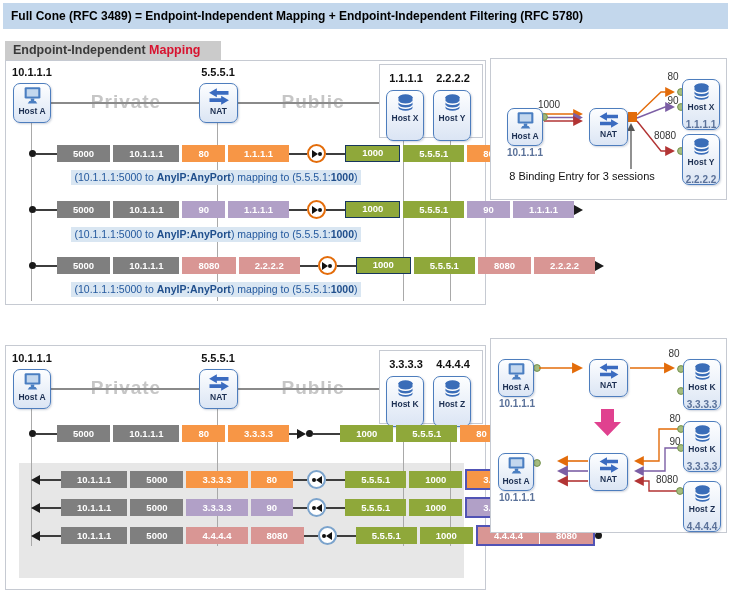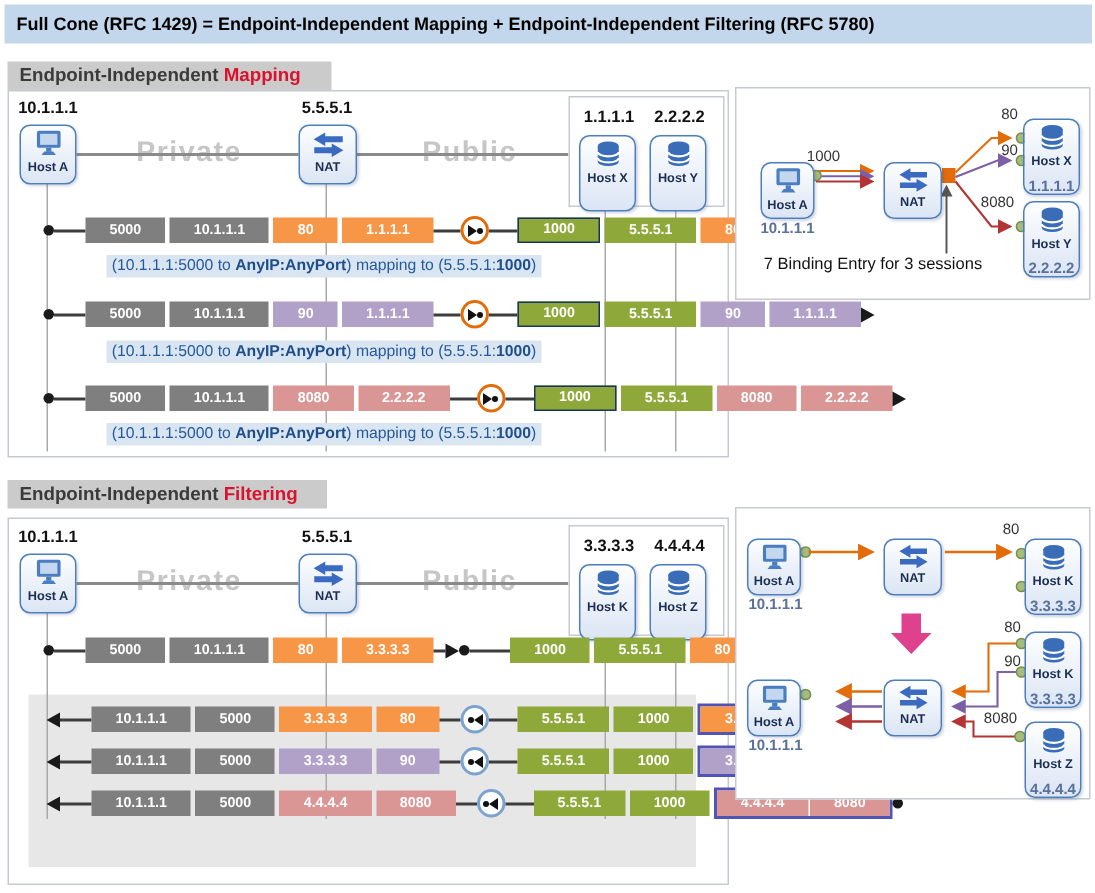--- a/index.html
+++ b/index.html
@@ -88,21 +88,21 @@
       </marker>
     <marker id="mr" viewBox="0 0 10 10" refX="8" refY="5" markerWidth="7" markerHeight="7" orient="auto">
       <path d="M0 0 L10 5 L0 10 Z" fill="#b23434"></path>
       </marker>
   </defs>
 </svg>
 
 <div class="page">
 
   <div class="titlebar">
-    <span>Full Cone (RFC 1429) = Endpoint-Independent Mapping + Endpoint-Independent Filtering (RFC 5780)</span>
+    <span>Full Cone (RFC 3489) = Endpoint-Independent Mapping + Endpoint-Independent Filtering (RFC 5780)</span>
   </div>
 
   <div class="tab" style="top:41px">
     <span>Endpoint-Independent</span>
     <span class="accent">Mapping</span>
   </div>
 
   <div class="panel" style="left:5px;top:60px;width:481px;height:245px">
     <div class="zone" style="left:55px;top:30px;width:130px">Private</div>
     <div class="zone" style="left:242px;top:30px;width:130px">Public</div>
@@ -273,27 +273,23 @@
       <div class="hlabel">Host X</div>
     </div>
     <div class="ip-sub" style="left:186px;top:60px;width:48px">1.1.1.1</div>
     <div class="host" style="left:191px;top:75px">
       <svg class="hicon">
           <use href="#icon-db"></use>
         </svg>
       <div class="hlabel">Host Y</div>
     </div>
     <div class="ip-sub" style="left:186px;top:115px;width:48px">2.2.2.2</div>
-    <div class="note" style="left:10px;top:111px;width:162px">7 Binding Entry for 3 sessions</div>
+    <div class="note" style="left:10px;top:111px;width:162px">8 Binding Entry for 3 sessions</div>
   </div>
 
-  <div class="tab" style="top:320px">
-    <span>Endpoint-Independent</span>
-    <span class="accent">Filtering</span>
-  </div>
 
   <div class="panel" style="left:5px;top:345px;width:481px;height:245px">
     <div class="zone" style="left:55px;top:31px;width:130px">Private</div>
     <div class="zone" style="left:242px;top:31px;width:130px">Public</div>
 
     <div class="tline" style="left:45px;top:42px;width:148px"></div>
     <div class="tline" style="left:232px;top:42px;width:141px"></div>
 
     <div class="grayarea" style="left:13px;top:117px;width:445px;height:115px"></div>
 

